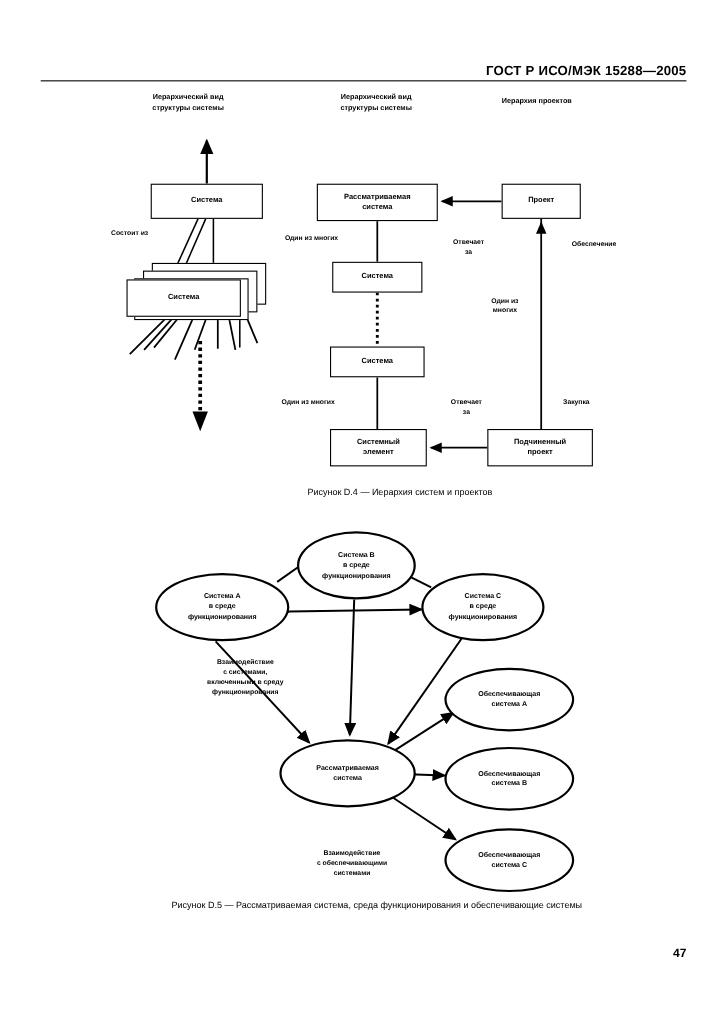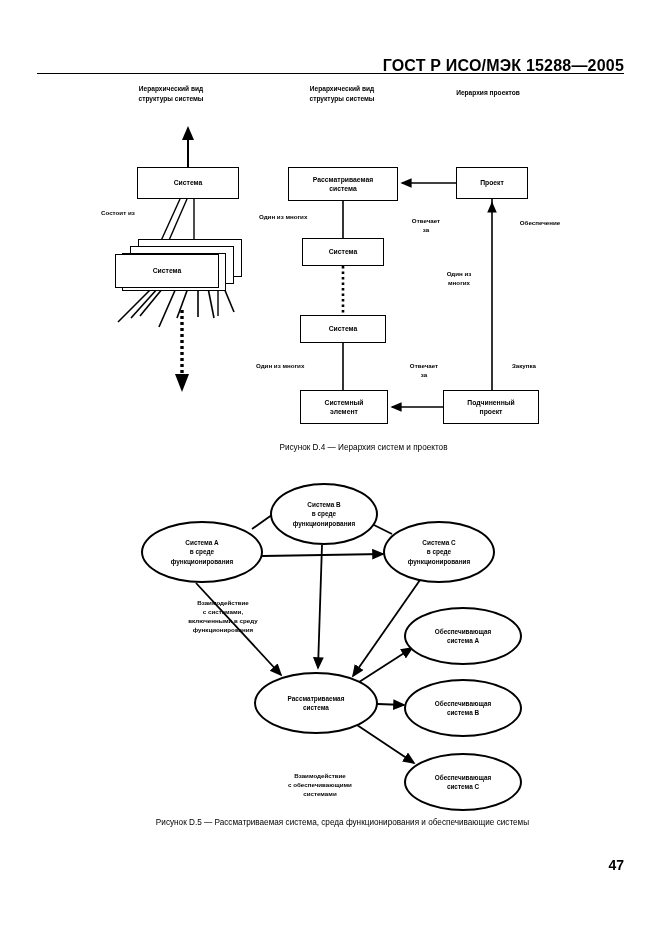--- a/index.html
+++ b/index.html
@@ -11,21 +11,21 @@
     position:relative;
     overflow:hidden;
   }
   .page{position:relative;width:661px;height:936px;}
 
   
   .header{
     position:absolute;
     top:57px;
     right:37px;
-    font-size:16px;
+    font-size:12px;
     font-weight:bold;
     letter-spacing:0.2px;
     white-space:nowrap;
   }
   .header-rule{
     position:absolute;
     top:73px;
     left:37px;
     right:37px;
     height:1px;
@@ -117,21 +117,21 @@
     width:100%;
     left:0;
   }
   .cap-d4{top:443px;margin-left:33px;}
   .cap-d5{top:818px;padding-left:12px;}
 
   .pageno{
     position:absolute;
     right:37px;
     bottom:63px;
-    font-size:14px;
+    font-size:11px;
     font-weight:bold;
   }
 </style>
 </head>
 <body>
 
 <div class="page">
 
   <div class="header">ГОСТ Р ИСО/МЭК 15288—2005</div>
   <div class="header-rule"></div>

